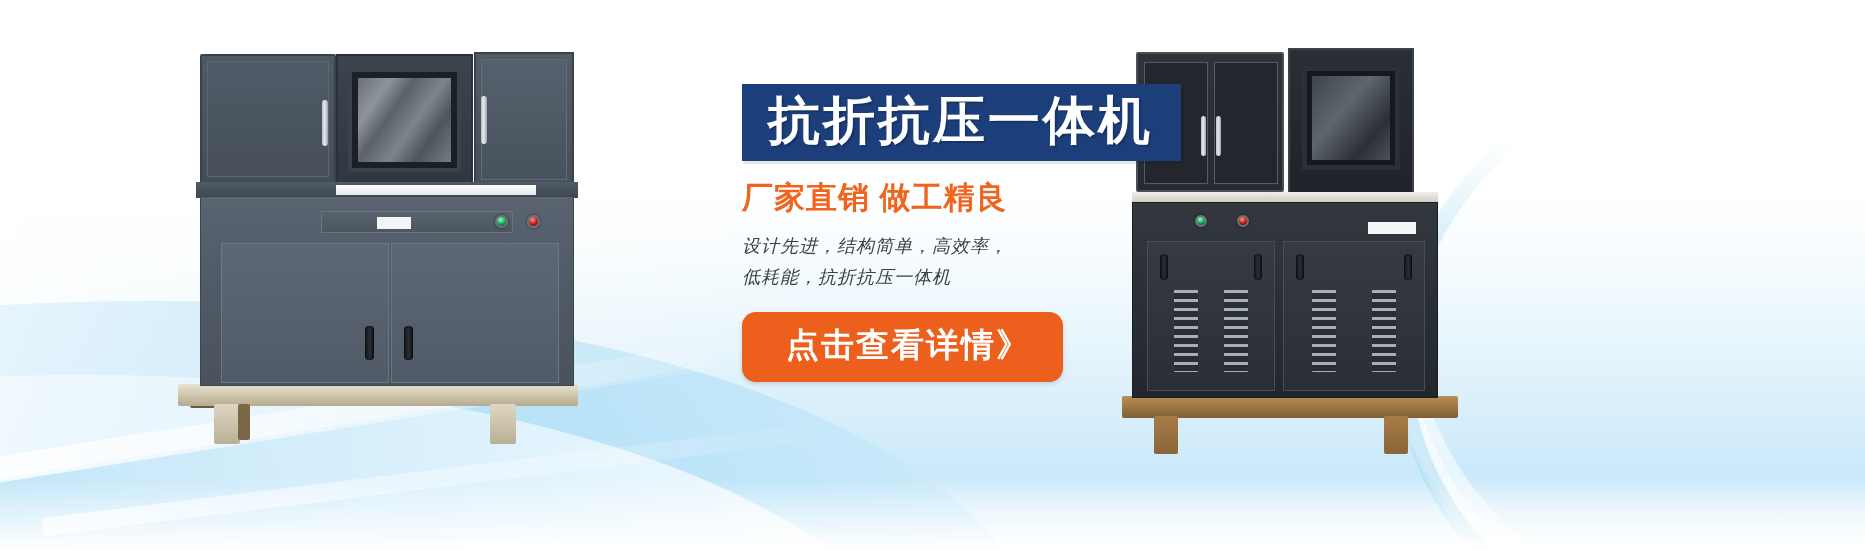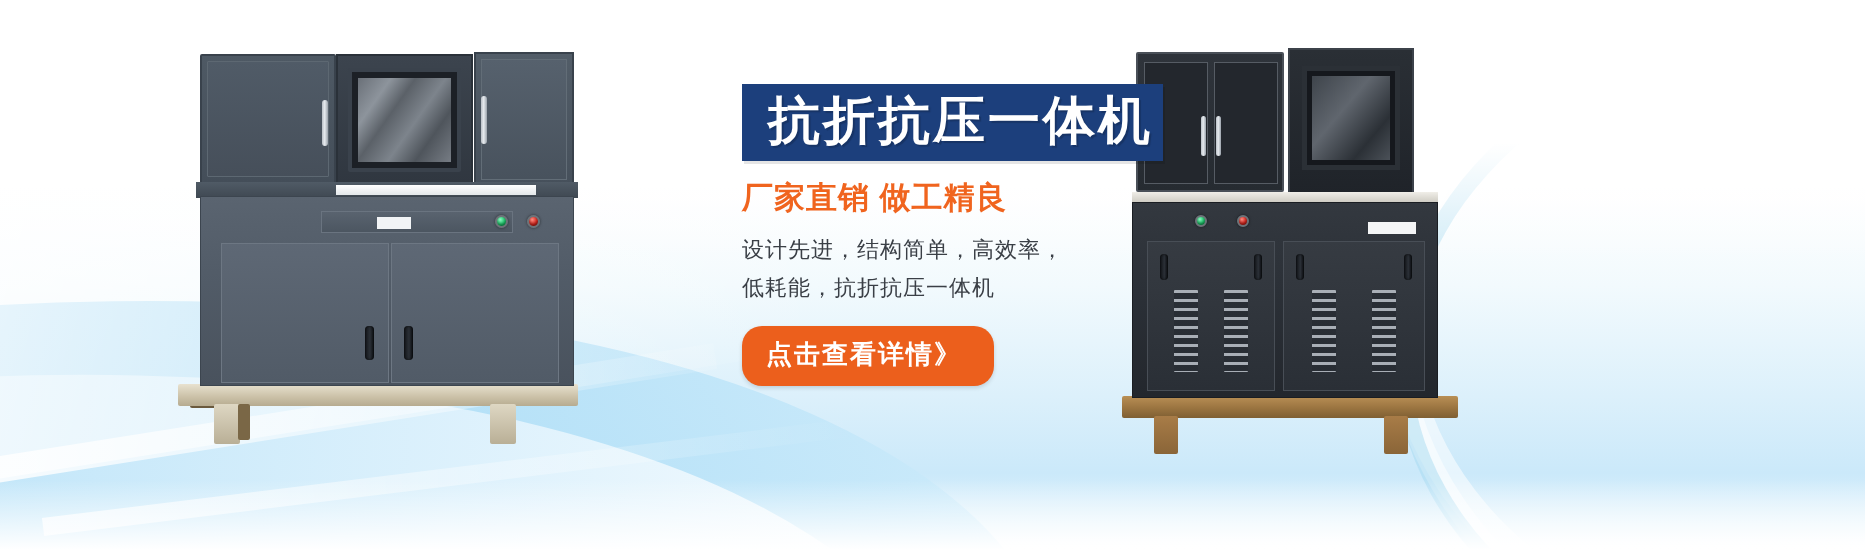--- a/index.html
+++ b/index.html
@@ -250,21 +250,21 @@
     background:linear-gradient(180deg,#a87c47,#8a6538); }
   .rm-pallet-leg-b{ left:266px; top:370px; width:24px; height:38px;
     background:linear-gradient(180deg,#a87c47,#8a6538); }
 
   
   #copy { position:absolute; left:742px; top:84px; width:560px; }
 
   #title-band{
     display:inline-block;
     background:#1c3f7c;
-    padding:9px 10px 13px 26px;
+    padding:9px 28px 13px 26px;
     box-shadow:2px 3px 0 rgba(0,0,0,.10);
   }
   #title-text{
     color:#ffffff;
     font-size:52px;
     font-weight:bold;
     letter-spacing:3px;
     line-height:1.05;
     white-space:nowrap;
     text-shadow:2px 2px 1px rgba(0,0,0,.18);
@@ -281,36 +281,37 @@
     margin-top:10px;
     color:#1c3f7c;
     font-size:31px;
     font-weight:bold;
     letter-spacing:1px;
     white-space:nowrap;
   }
   .desc{
     margin-top:12px;
     color:#3a3f46;
-    font-size:22px;
+    font-size:18px;
     line-height:1.75;
     letter-spacing:1px;
     white-space:nowrap;
+    font-style:italic;
   }
   #cta-button{
     display:inline-block;
     margin-top:18px;
     background:#ec5f1c;
     color:#ffffff;
-    font-size:26px;
+    font-size:33px;
     font-weight:bold;
     letter-spacing:2px;
-    padding:11px 32px 14px 24px;
+    padding:11px 32px 14px 44px;
     border:none;
-    border-radius:20px;
+    border-radius:14px;
     cursor:pointer;
     white-space:nowrap;
     font-family:"Liberation Sans","DejaVu Sans",sans-serif;
     box-shadow:0 2px 4px rgba(0,0,0,.14);
   }
 </style>
 </head>
 <body>
 
 <div id="banner">

